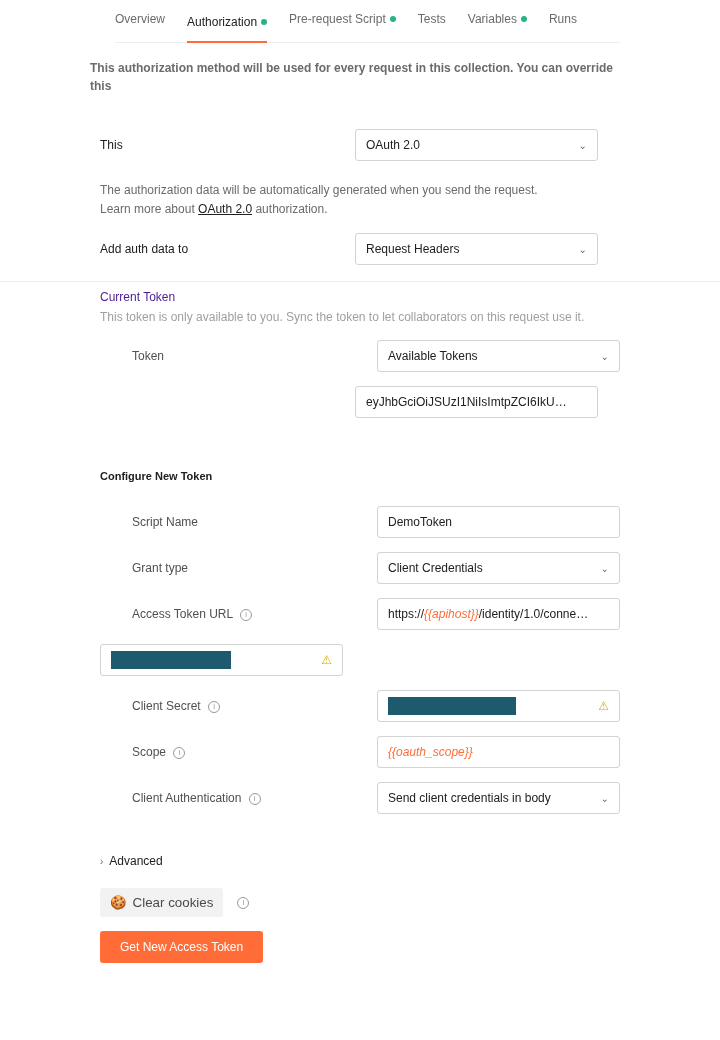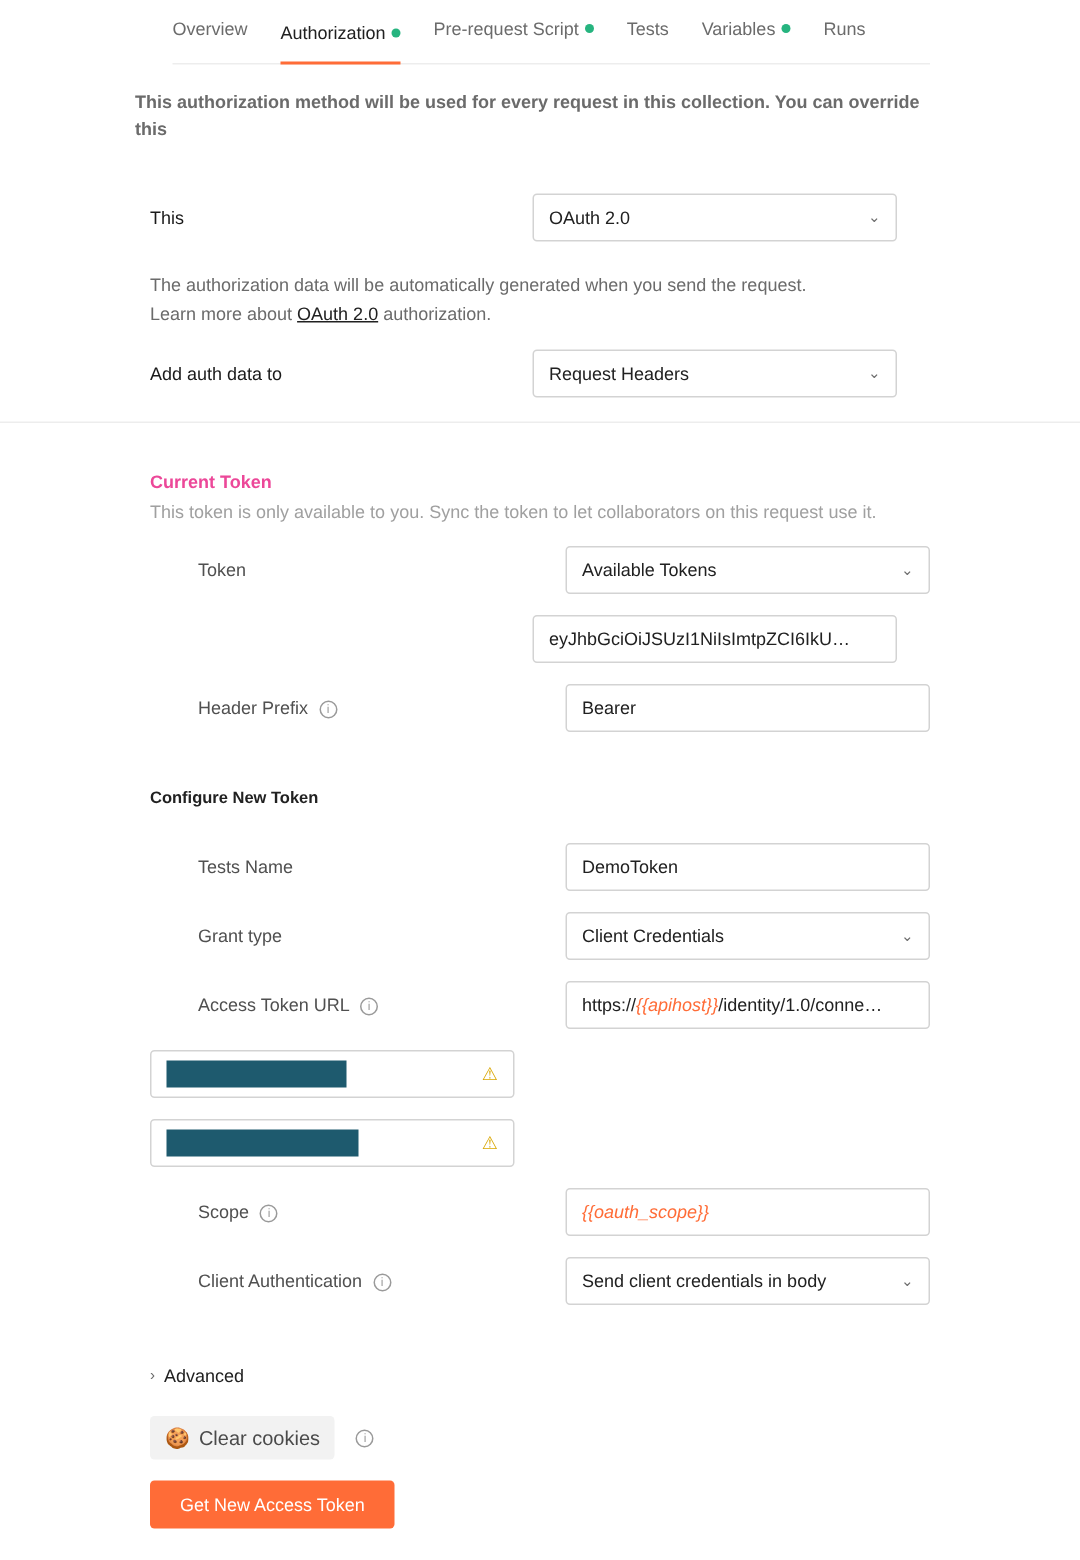--- a/index.html
+++ b/index.html
@@ -14,21 +14,21 @@
 .row { display: flex; align-items: center; padding: 0; }
 .row-top { padding-top: 34px; }
 .label { width: 255px; color: #1a1a1a; }
 .label.muted { color: #505050; margin-left: 32px; }
 .control { flex: 1; }
 .select, .input { width: 243px; height: 32px; border: 1px solid #d3d3d3; border-radius: 3px; background: #fff; padding: 0 30px 0 10px; font-size: 12px; color: #212121; position: relative; display: flex; align-items: center; cursor: pointer; }
 .input { cursor: text; }
 .select .chev { position: absolute; right: 10px; top: 50%; transform: translateY(-50%); color: #6b6b6b; font-size: 10px; }
 .desc { color: #6b6b6b; margin: 20px 0 0 0; line-height: 1.6; }
 .desc a { color: #212121; text-decoration: underline; }
-.sub-header { font-weight: 700; color: #ec4899; margin: 32px 0 4px 0; }
+.sub-header { font-weight: 400; color: #4c1d95; margin: 8px 0 4px 0; }
 .sub-desc { color: #a0a0a0; margin-bottom: 14px; line-height: 1.5; }
 .hr { border-top: 1px solid #ededed; margin: 16px -100px 0 -100px; }
 .info-icon { display: inline-block; width: 12px; height: 12px; border: 1px solid #9a9a9a; border-radius: 50%; font-size: 8px; color: #9a9a9a; text-align: center; line-height: 10px; margin-left: 4px; vertical-align: middle; }
 .section-title { font-weight: 600; font-size: 11px; margin: 38px 0 10px 0; }
 .gap { height: 14px; }
 .redacted { display: inline-block; width: 120px; height: 18px; background: #1e5a6e; }
 .warn-icon { margin-left: auto; color: #d9a600; font-size: 12px; margin-right:10px;}
 .input.with-warn { display: flex; align-items: center; padding-right:0;}
 .var { color: #ff6c37; font-style: italic; }
 .url-text { white-space: nowrap; overflow: hidden; text-overflow: ellipsis; display: block; width: 100%; }
@@ -107,37 +107,26 @@
     <div class="gap"></div>
     <div class="row">
       <div class="label"></div>
       <div class="control">
         <div class="input">
           <span class="token-display">eyJhbGciOiJSUzI1NiIsImtpZCI6IkU2N…</span>
         </div>
       </div>
     </div>
     <div class="gap"></div>
-    <div class="row">
-      <div class="label muted">
-        <span>Header Prefix</span>
-        <span class="info-icon">i</span>
-      </div>
-      <div class="control">
-        <div class="input">
-          <span>Bearer</span>
-        </div>
-      </div>
-    </div>
 
     <div class="section-title">Configure New Token</div>
 
     <div class="gap"></div>
     <div class="row">
-      <div class="label muted">Tests Name</div>
+      <div class="label muted">Script Name</div>
       <div class="control">
         <div class="input">
           <span>DemoToken</span>
         </div>
       </div>
     </div>
     <div class="gap"></div>
     <div class="row">
       <div class="label muted">Grant type</div>
       <div class="control">
@@ -163,20 +152,24 @@
     <div class="row">
       <div class="control">
         <div class="input with-warn">
           <span class="redacted"></span>
           <span class="warn-icon">⚠</span>
         </div>
       </div>
     </div>
     <div class="gap"></div>
     <div class="row">
+      <div class="label muted">
+        <span>Client Secret</span>
+        <span class="info-icon">i</span>
+      </div>
       <div class="control">
         <div class="input with-warn">
           <span class="redacted" style="width:128px"></span>
           <span class="warn-icon">⚠</span>
         </div>
       </div>
     </div>
     <div class="gap"></div>
     <div class="row">
       <div class="label muted">

